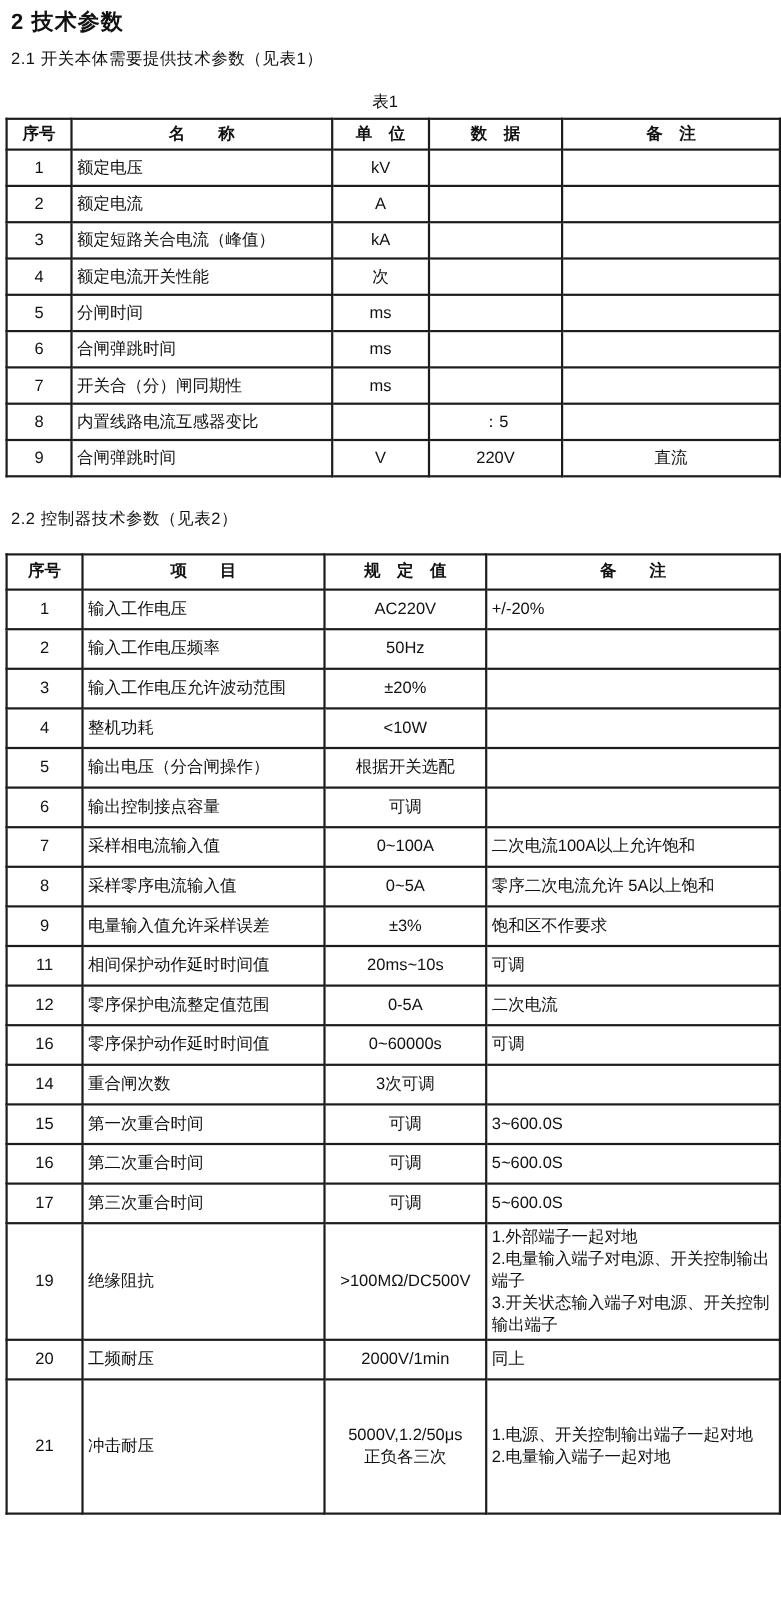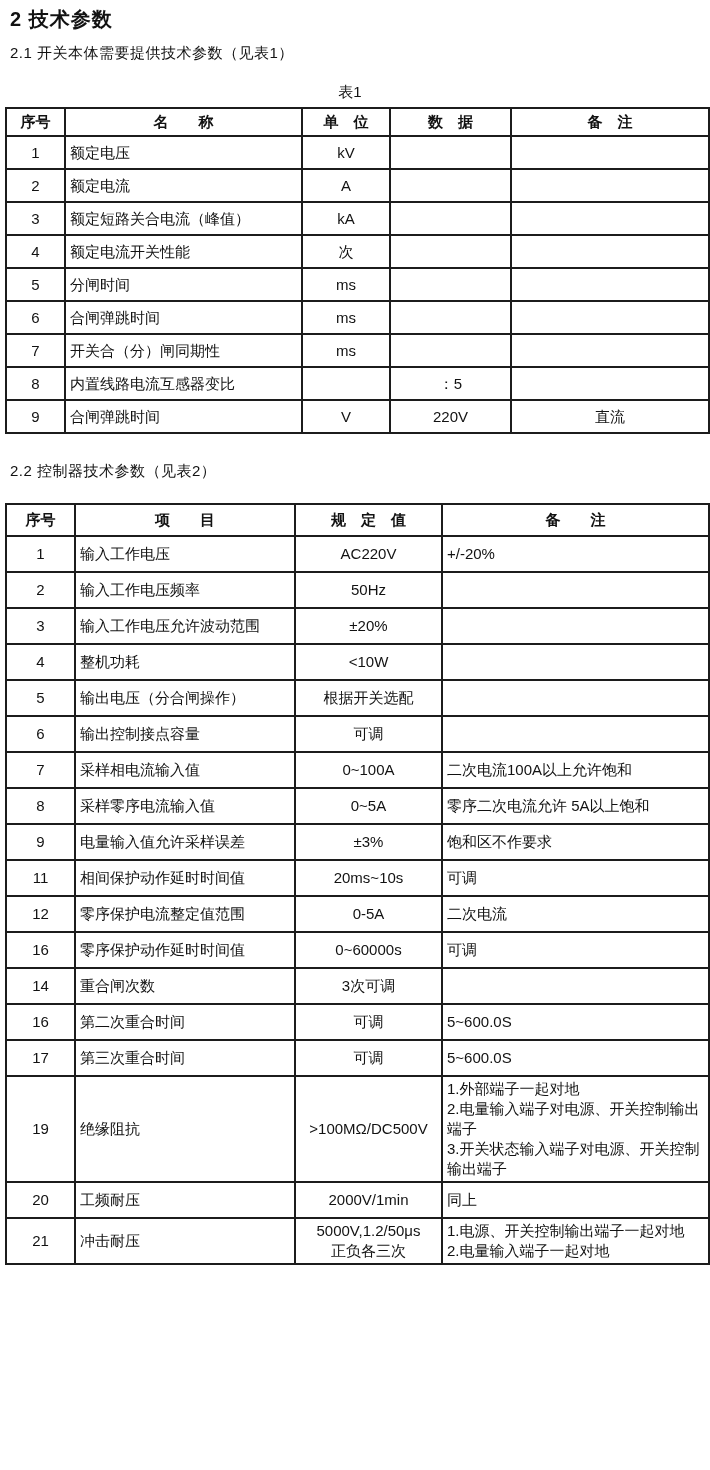--- a/index.html
+++ b/index.html
@@ -258,20 +258,26 @@
           <td class="a-c">0~60000s</td>
           <td class="a-l">可调</td>
         </tr>
         <tr>
           <td class="a-c">14</td>
           <td class="a-l">重合闸次数</td>
           <td class="a-c">3次可调</td>
           <td class="a-l"></td>
         </tr>
         <tr>
+          <td class="a-c">15</td>
+          <td class="a-l">第一次重合时间</td>
+          <td class="a-c">可调</td>
+          <td class="a-l">3~600.0S</td>
+        </tr>
+        <tr>
           <td class="a-c">16</td>
           <td class="a-l">第二次重合时间</td>
           <td class="a-c">可调</td>
           <td class="a-l">5~600.0S</td>
         </tr>
         <tr>
           <td class="a-c">17</td>
           <td class="a-l">第三次重合时间</td>
           <td class="a-c">可调</td>
           <td class="a-l">5~600.0S</td>

